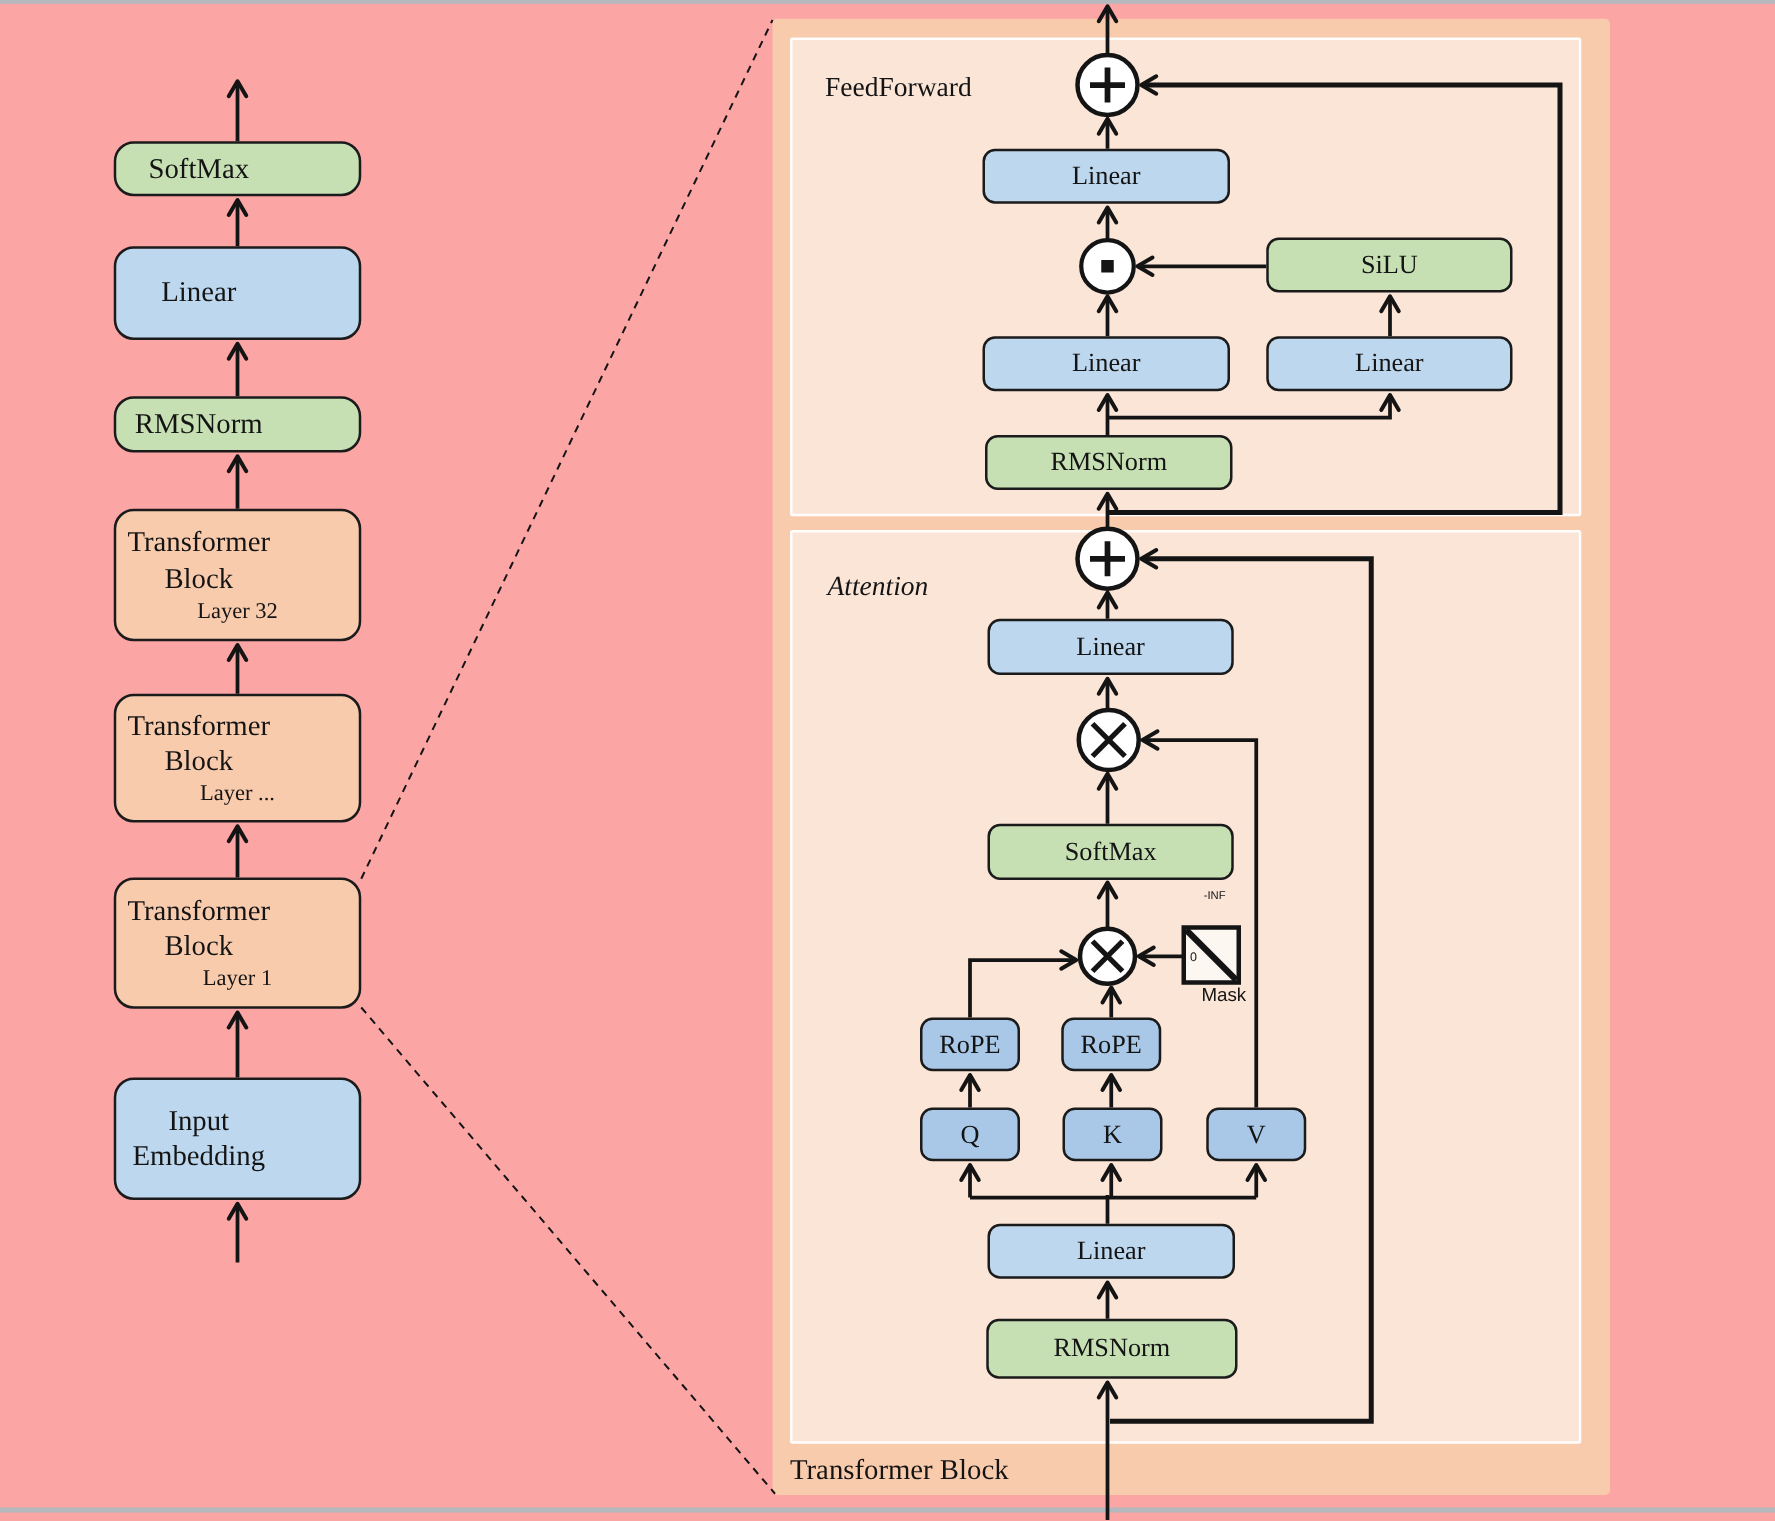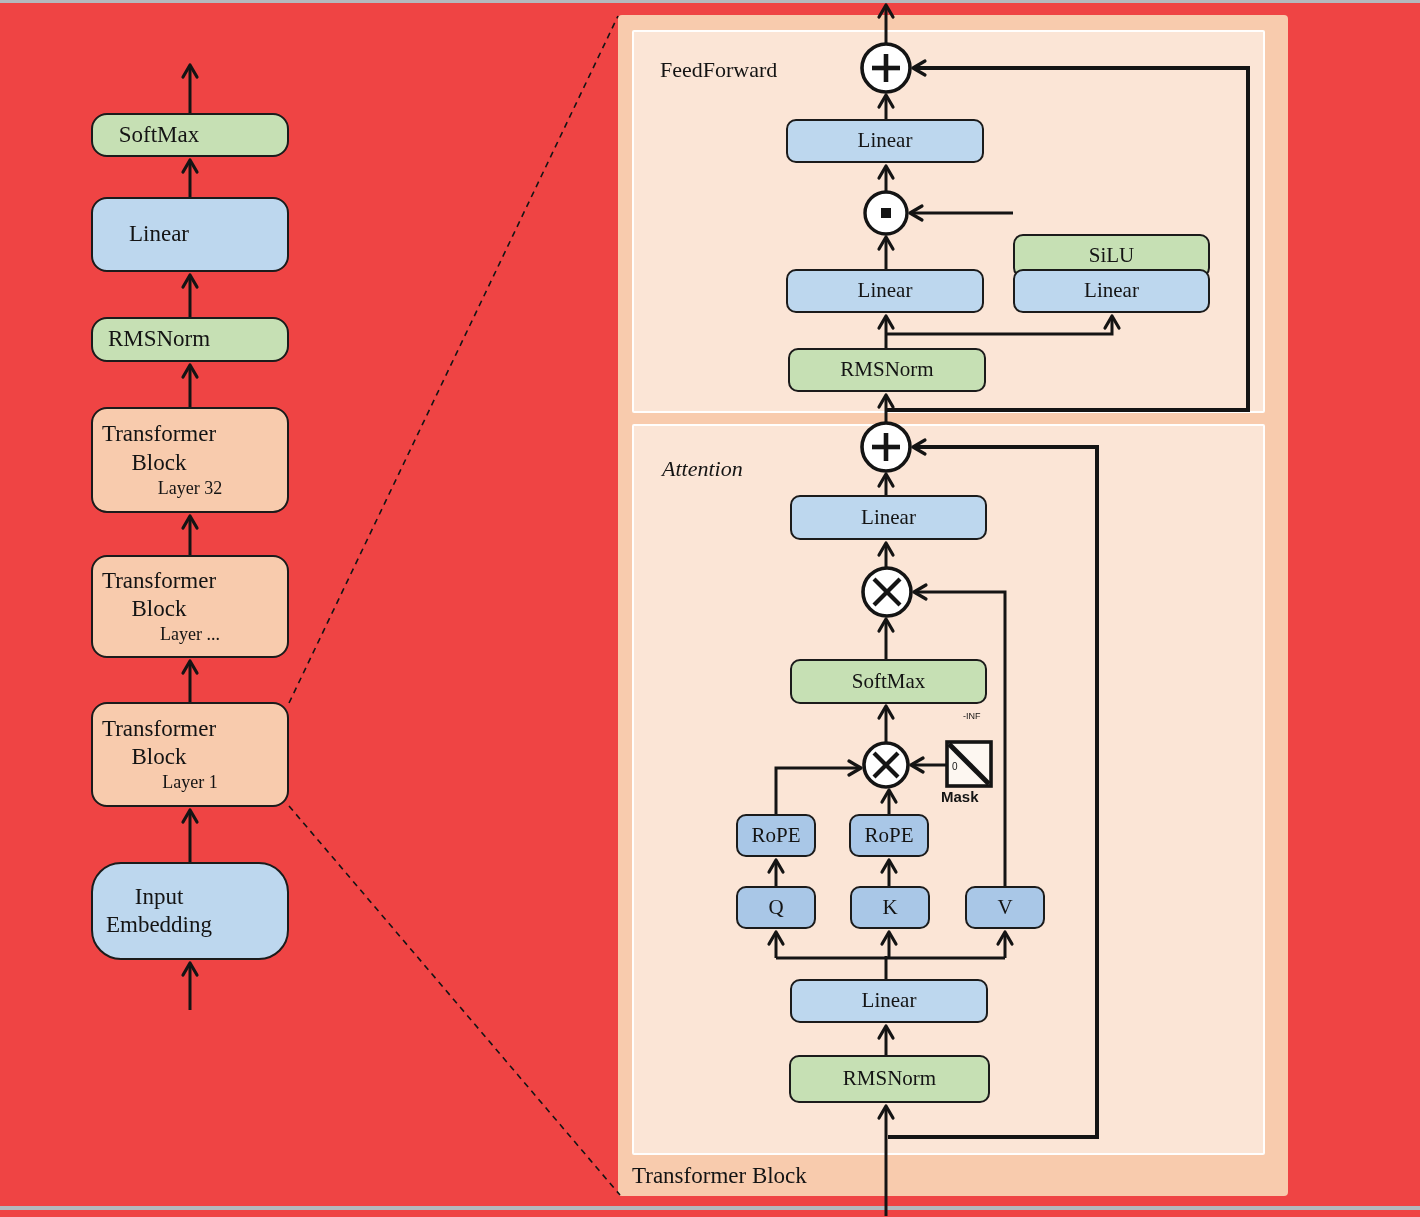--- a/index.html
+++ b/index.html
@@ -1,16 +1,16 @@
 <!DOCTYPE html>
 <html><head>
 <meta charset="utf-8">
 <style>
   html,body{margin:0;padding:0;background:#ffffff;}
-  .stage{position:relative;width:1420px;height:1217px;background:#ef4444;overflow:hidden;
+  .stage{position:relative;width:1420px;height:1217px;background:#fca5a5;overflow:hidden;
          font-family:"Liberation Serif","DejaVu Serif",serif;color:#141414;}
   .frame-line{position:absolute;left:0;width:1420px;background:#b4b9be;}
   .panel{position:absolute;box-sizing:border-box;}
   .panel-outer{background:#f8cbad;border-radius:4px;}
   .panel-inner{background:#fbe5d6;border:2px solid rgba(255,255,255,0.95);border-radius:2px;}
   .svg-layer{position:absolute;left:0;top:0;z-index:2;}
   .box{position:absolute;box-sizing:border-box;border:2.5px solid #1b1b1b;border-radius:10px;
        display:flex;flex-direction:column;justify-content:center;
        text-align:center;line-height:1.22;z-index:3;}
   .box .lbl{display:block;max-width:132px;font-size:23px;}
@@ -123,21 +123,21 @@
     </g>
 
     <g>
       <rect x="947" y="742" width="44" height="44" fill="#fdf7f1" stroke="#141414" stroke-width="3.6"></rect>
       <line x1="949" y1="744" x2="989" y2="784" stroke="#141414" stroke-width="5"></line>
     </g>
   </svg>
 
   <div class="mask-text" style="left:963px;top:711px;font-size:9px;">-INF</div>
   <div class="mask-text" style="left:952px;top:761px;font-size:10px;">0</div>
-  <div class="mask-text" style="left:941px;top:788px;width:56px;text-align:left;font-size:15px;font-weight:bold;">Mask</div>
+  <div class="mask-text" style="left:941px;top:788px;width:56px;text-align:right;font-size:15px;">Mask</div>
 
   <div class="box left-box green" style="left:91px;top:113px;width:198px;height:44px;">
     <span class="lbl">SoftMax</span>
   </div>
   <div class="box left-box blue" style="left:91px;top:197px;width:198px;height:75px;">
     <span class="lbl">Linear</span>
   </div>
   <div class="box left-box green" style="left:91px;top:317px;width:198px;height:45px;">
     <span class="lbl">RMSNorm</span>
   </div>
@@ -146,28 +146,28 @@
     <span class="sub">Layer 32</span>
   </div>
   <div class="box left-box orange" style="left:91px;top:555px;width:198px;height:103px;">
     <span class="lbl">Transformer Block</span>
     <span class="sub">Layer ...</span>
   </div>
   <div class="box left-box orange" style="left:91px;top:702px;width:198px;height:105px;">
     <span class="lbl">Transformer Block</span>
     <span class="sub">Layer 1</span>
   </div>
-  <div class="box left-box blue" style="left:91px;top:862px;width:198px;height:98px;border-radius:30px;">
+  <div class="box left-box blue" style="left:91px;top:862px;width:198px;height:98px;">
     <span class="lbl">Input Embedding</span>
   </div>
 
   <div class="box blue" style="left:786px;top:119px;width:198px;height:44px;">
     <span class="lbl-wide">Linear</span>
   </div>
-  <div class="box green" style="left:1013px;top:190px;width:197px;height:44px;margin-top:44px;">
+  <div class="box green" style="left:1013px;top:190px;width:197px;height:44px;">
     <span class="lbl-wide">SiLU</span>
   </div>
   <div class="box blue" style="left:786px;top:269px;width:198px;height:44px;">
     <span class="lbl-wide">Linear</span>
   </div>
   <div class="box blue" style="left:1013px;top:269px;width:197px;height:44px;">
     <span class="lbl-wide">Linear</span>
   </div>
   <div class="box green" style="left:788px;top:348px;width:198px;height:44px;">
     <span class="lbl-wide">RMSNorm</span>

